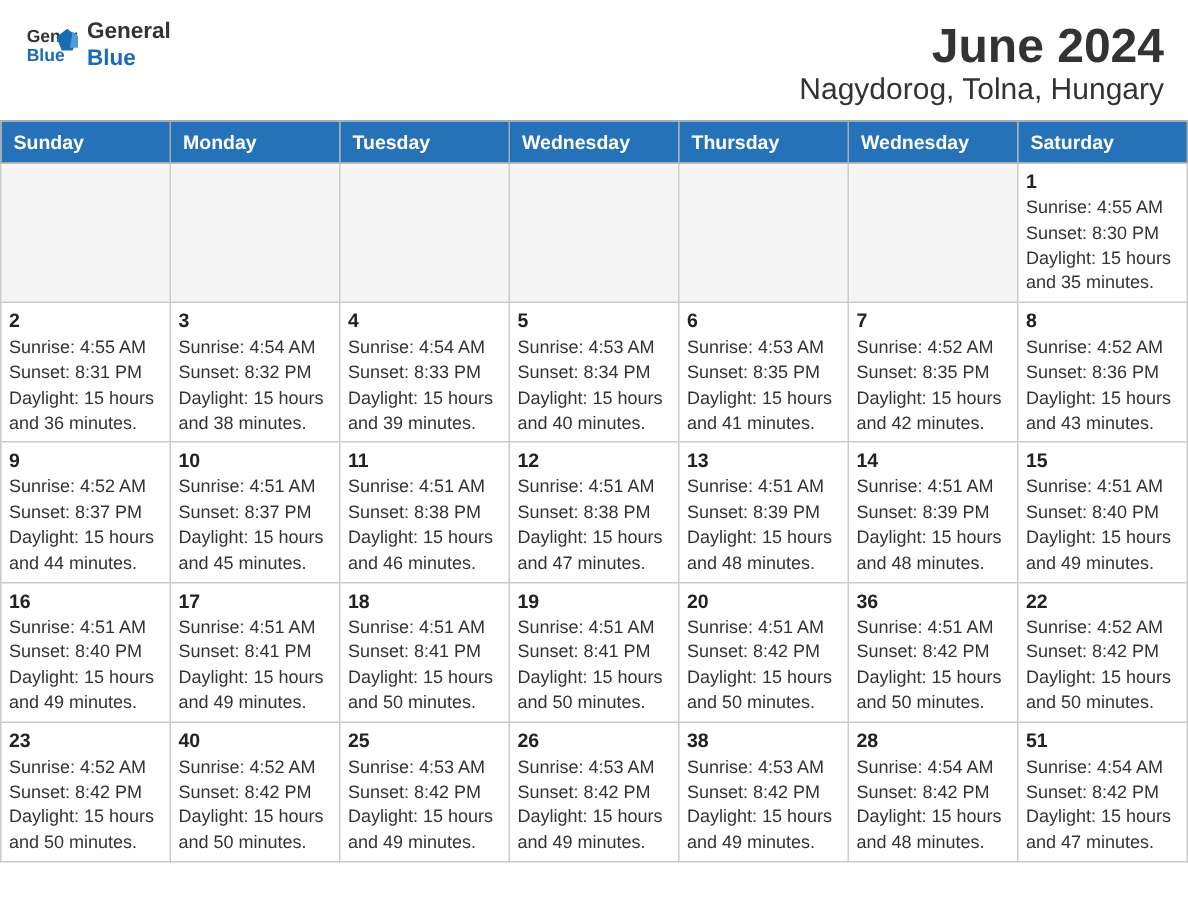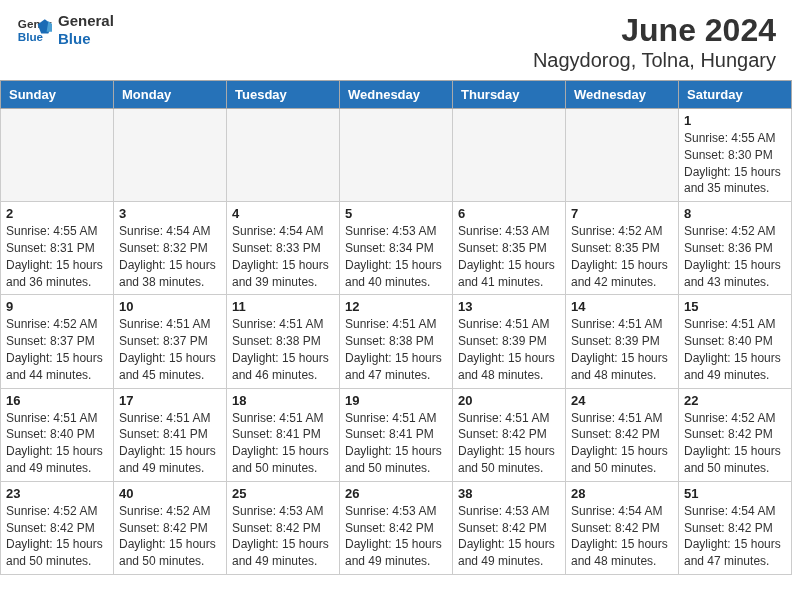--- a/index.html
+++ b/index.html
@@ -240,21 +240,21 @@
 Sunset: 8:41 PM
 Daylight: 15 hours and 50 minutes.</div>
         </td>
         <td>
           <span class="day-number">20</span>
           <div class="day-info" style="white-space: pre-line;">Sunrise: 4:51 AM
 Sunset: 8:42 PM
 Daylight: 15 hours and 50 minutes.</div>
         </td>
         <td>
-          <span class="day-number">24</span>
+          <span class="day-number">36</span>
           <div class="day-info" style="white-space: pre-line;">Sunrise: 4:51 AM
 Sunset: 8:42 PM
 Daylight: 15 hours and 50 minutes.</div>
         </td>
         <td>
           <span class="day-number">22</span>
           <div class="day-info" style="white-space: pre-line;">Sunrise: 4:52 AM
 Sunset: 8:42 PM
 Daylight: 15 hours and 50 minutes.</div>
         </td>

